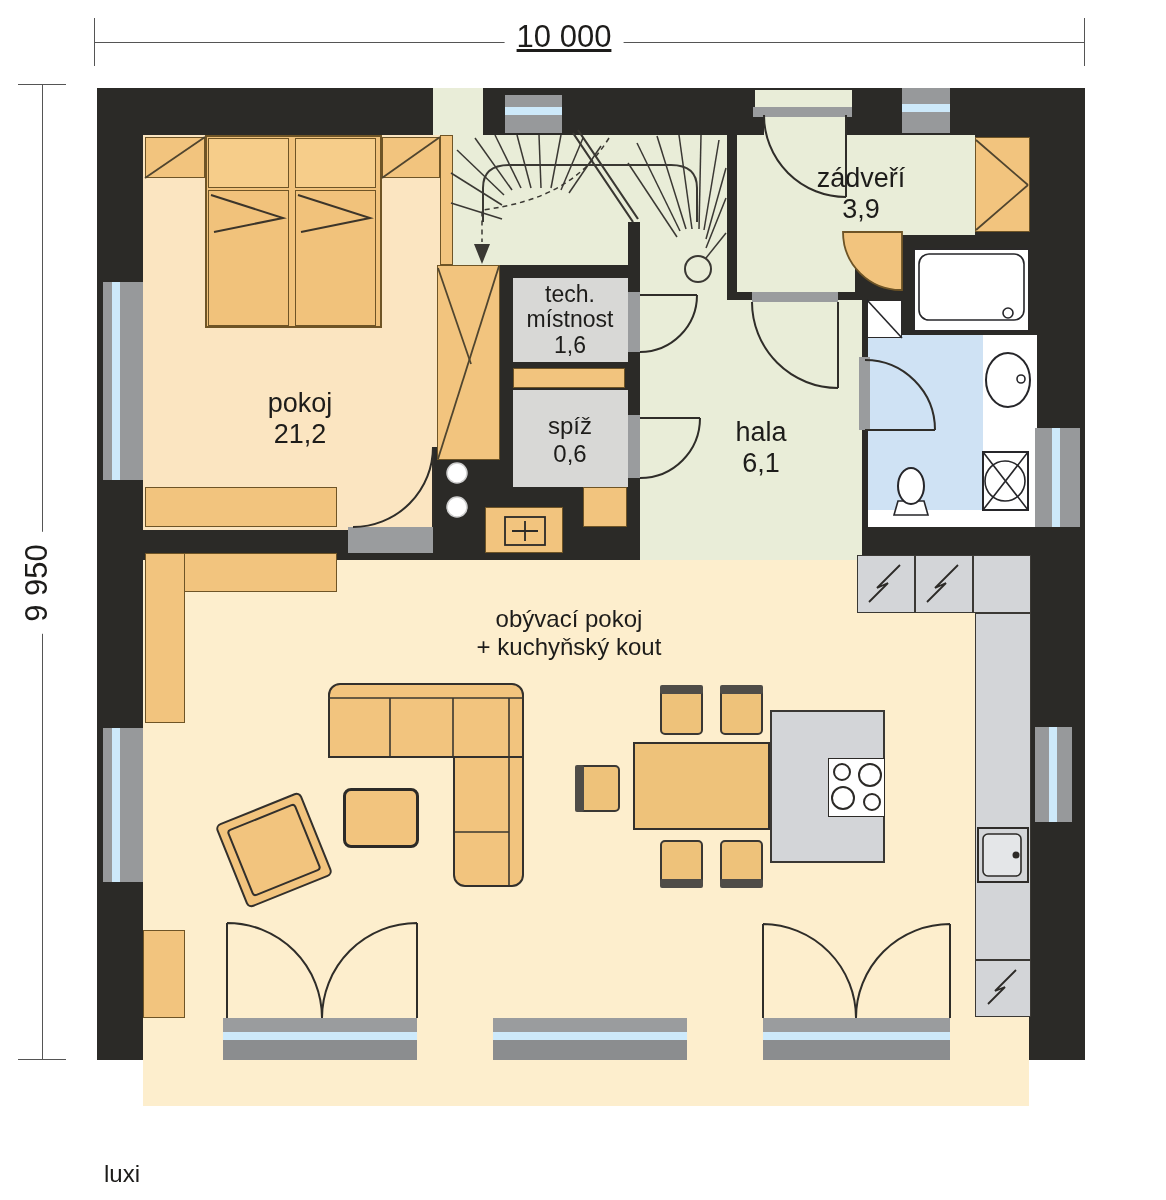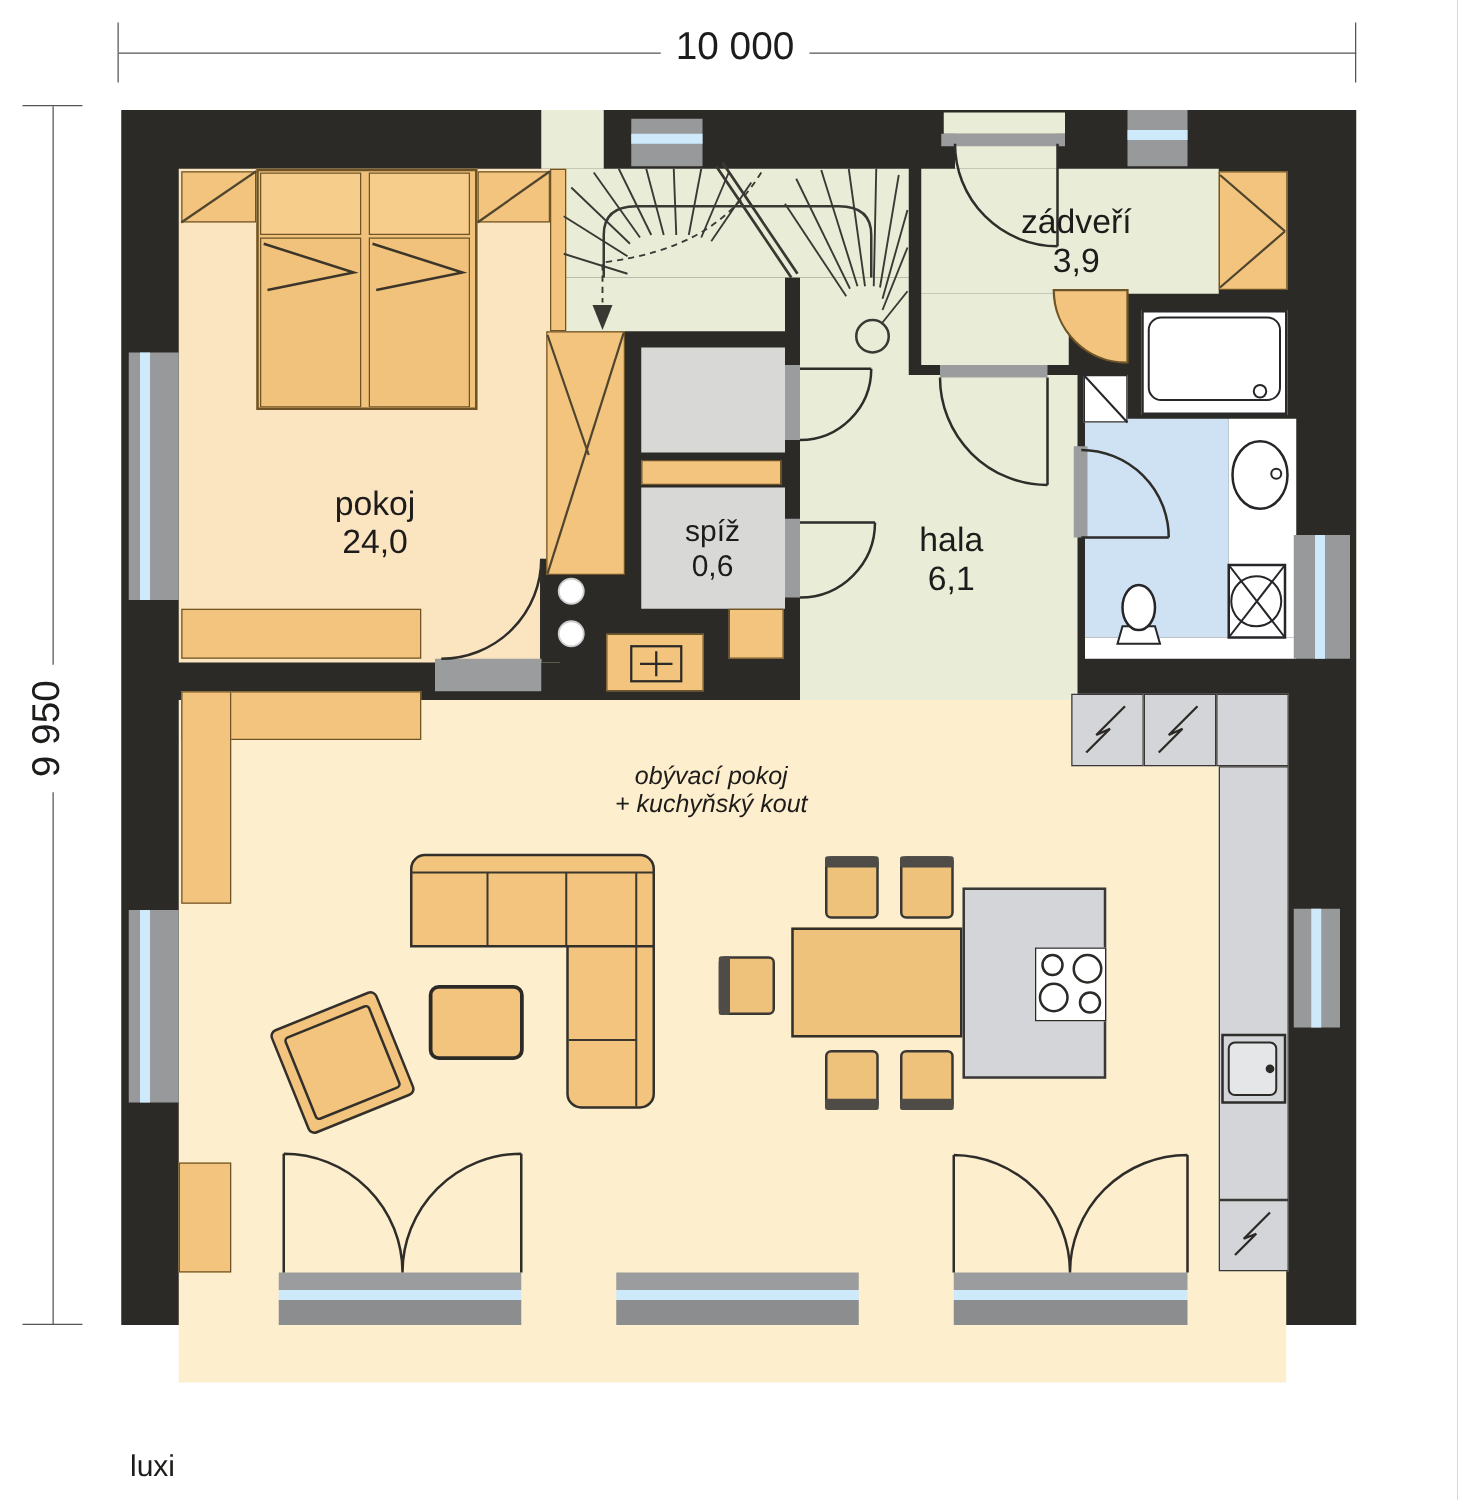--- a/index.html
+++ b/index.html
@@ -32,21 +32,21 @@
   svg{position:absolute;left:0;top:0;}
 </style>
 </head>
 <body>
 
 <div id="page">
 
   <div class="dim-line" style="left:95px;top:42px;width:990px;height:1px;"></div>
   <div class="dim-line" style="left:94px;top:18px;width:1px;height:48px;"></div>
   <div class="dim-line" style="left:1084px;top:18px;width:1px;height:48px;"></div>
-  <div class="dim-text" style="left:588px;top:37px;">10 000</div>
+  <div class="dim-text" style="left:564px;top:37px;text-decoration:underline;">10 000</div>
 
   <div class="dim-line" style="left:42px;top:85px;width:1px;height:975px;"></div>
   <div class="dim-line" style="left:18px;top:84px;width:48px;height:1px;"></div>
   <div class="dim-line" style="left:18px;top:1059px;width:48px;height:1px;"></div>
   <div class="dim-text" style="left:37px;top:583px;transform:translate(-50%,-50%) rotate(-90deg);">9 950</div>
 
   <div class="lbl" style="left:122px;top:1174px;font-size:24px;">luxi</div>
 
   <div id="plan">
 
@@ -238,33 +238,38 @@
           <path d="M358,744 L412,744"></path>
       </g>
       <g fill="#ffffff" stroke="#cfcfcf" stroke-width="1.5">
         <circle cx="360" cy="385" r="10"></circle>
           <circle cx="360" cy="419" r="10"></circle>
       </g>
     </svg>
 
     <div class="lbl" style="left:203px;top:315px;font-size:27px;margin-top:16px;">
       <div>pokoj</div>
-      <div>24,0</div>
+      <div>21,2</div>
+    </div>
+    <div class="lbl" style="left:473px;top:232px;font-size:23px;line-height:1.1;">
+      <div>tech.</div>
+      <div>místnost</div>
+      <div>1,6</div>
     </div>
     <div class="lbl" style="left:473px;top:352px;font-size:24px;">
       <div>spíž</div>
       <div>0,6</div>
     </div>
     <div class="lbl" style="left:664px;top:360px;font-size:27px;">
       <div>hala</div>
       <div>6,1</div>
     </div>
     <div class="lbl" style="left:764px;top:106px;font-size:27px;">
       <div>zádveří</div>
       <div>3,9</div>
     </div>
-    <div class="lbl" style="left:472px;top:545px;font-size:20px;font-style:italic;">
+    <div class="lbl" style="left:472px;top:545px;font-size:24px;">
       <div>obývací pokoj</div>
       <div>+ kuchyňský kout</div>
     </div>
 
   </div>
 </div>
 
 </body></html>

